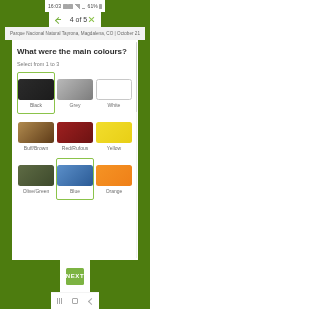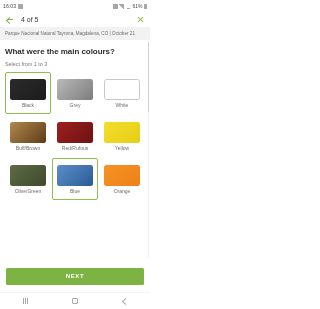--- a/index.html
+++ b/index.html
@@ -12,20 +12,21 @@
     overflow: hidden;
   }
 
   .phone {
     position: relative;
     width: 150px;
     height: 309px;
     background: #4d7c0f;
     display: flex;
     flex-direction: column;
+    align-items: center;
   }
 
   
   .status-bar {
     height: 12px;
     flex: 0 0 12px;
     display: flex;
     align-items: center;
     justify-content: space-between;
     padding: 0 3px;

